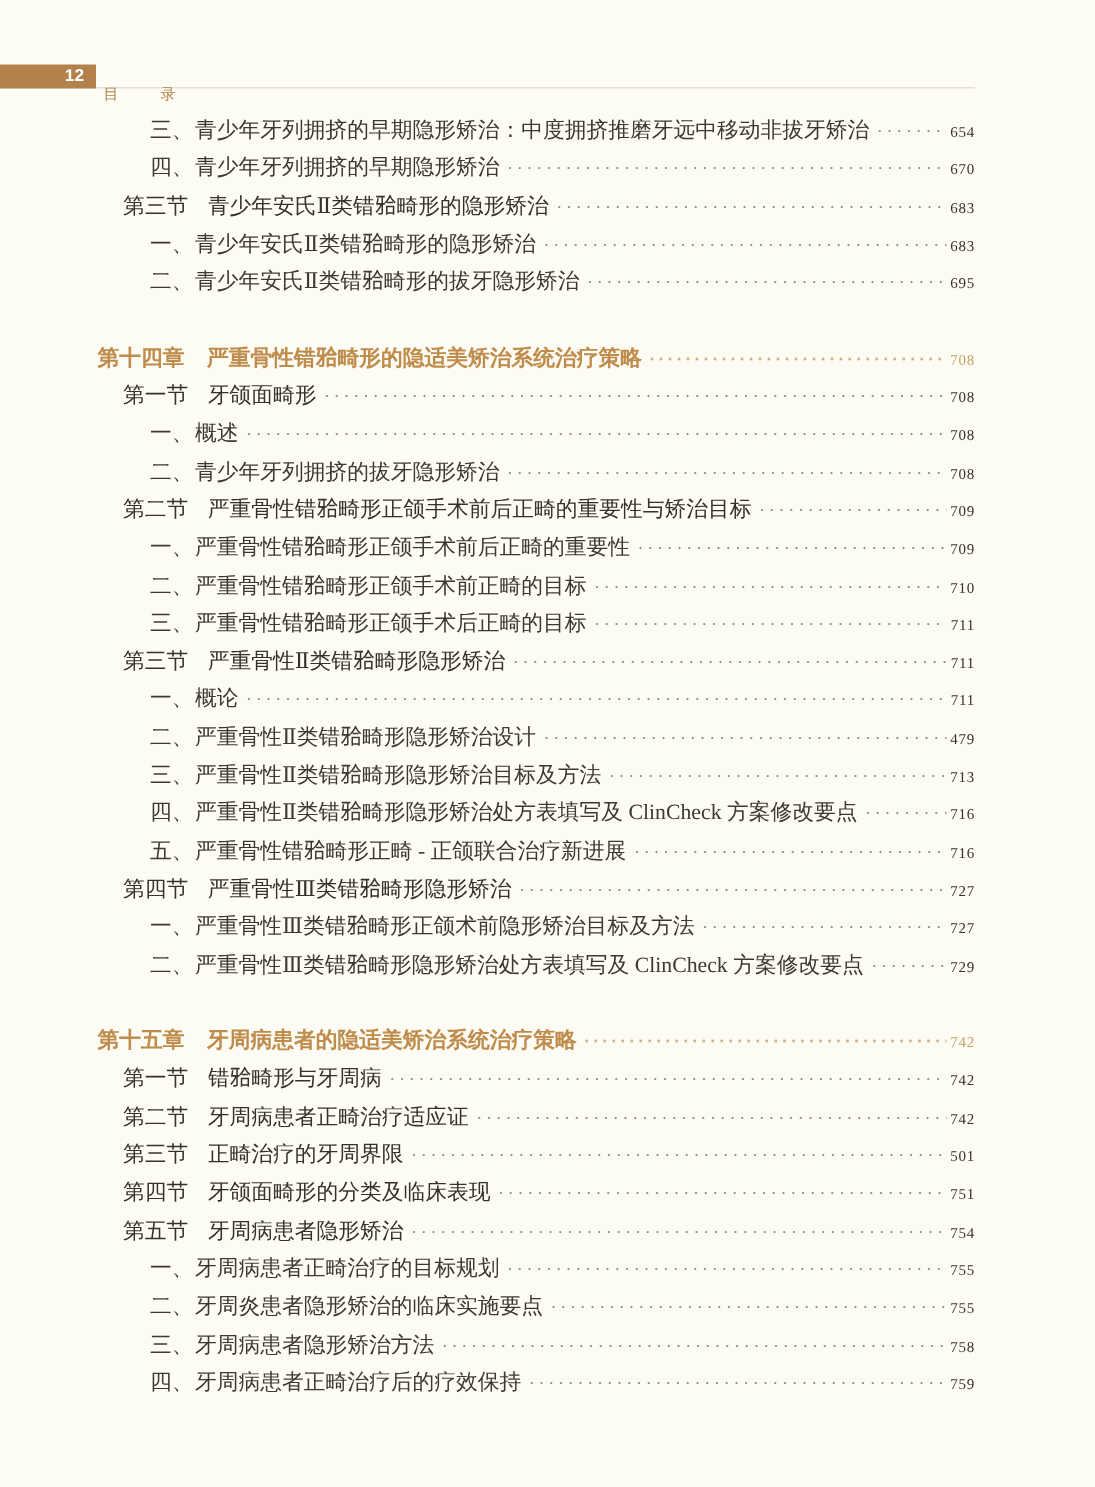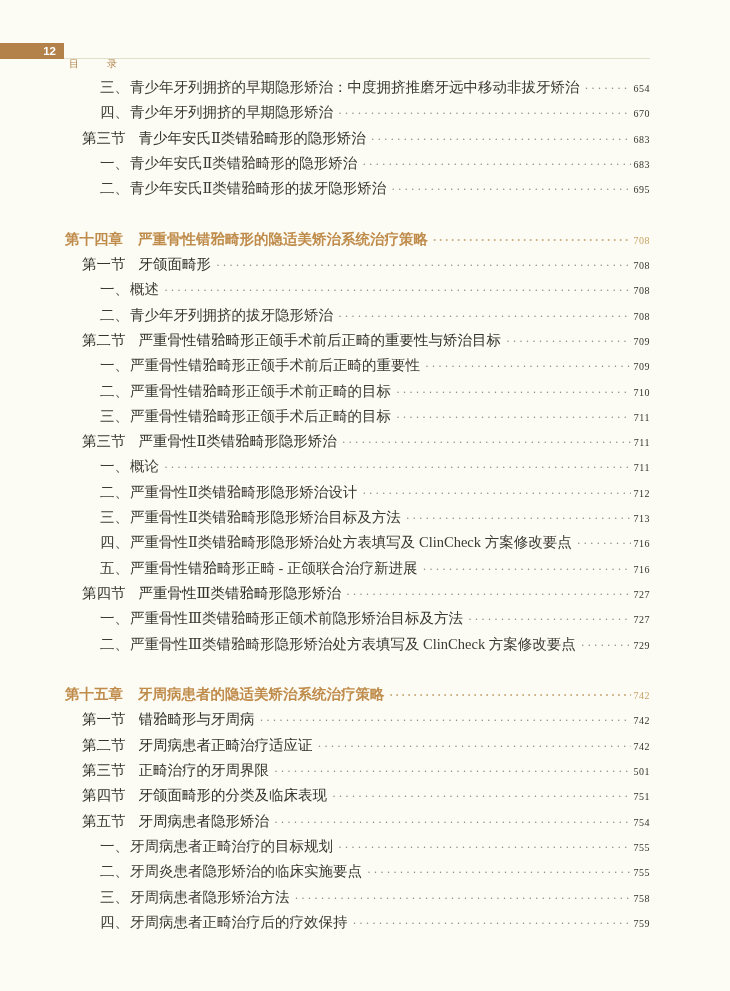--- a/index.html
+++ b/index.html
@@ -171,21 +171,21 @@
     <div class="toc-row item">
     <span class="label">一、</span>
     <span class="title">概论</span>
     <span class="dots">····························································································································································································································</span>
     <span class="pagenum">711</span>
   </div>
     <div class="toc-row item">
     <span class="label">二、</span>
     <span class="title">严重骨性Ⅱ类错𬌗畸形隐形矫治设计</span>
     <span class="dots">····························································································································································································································</span>
-    <span class="pagenum">712</span>
+    <span class="pagenum">479</span>
   </div>
     <div class="toc-row item">
     <span class="label">三、</span>
     <span class="title">严重骨性Ⅱ类错𬌗畸形隐形矫治目标及方法</span>
     <span class="dots">····························································································································································································································</span>
     <span class="pagenum">713</span>
   </div>
     <div class="toc-row item">
     <span class="label">四、</span>
     <span class="title">严重骨性Ⅱ类错𬌗畸形隐形矫治处方表填写及 ClinCheck 方案修改要点</span>

